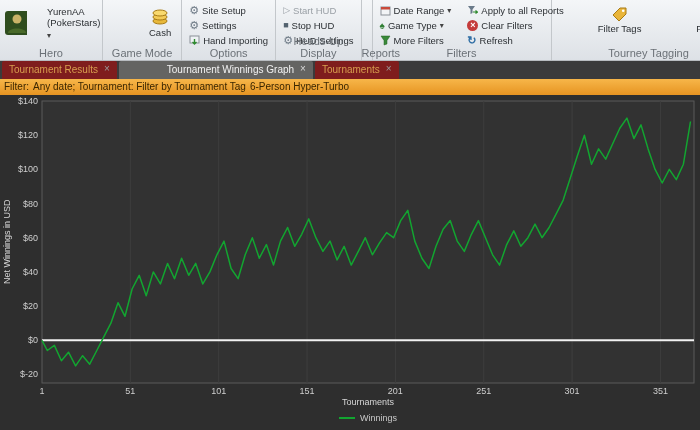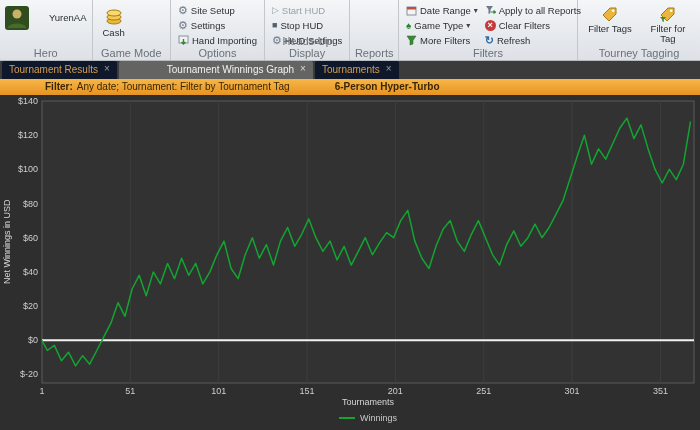--- a/index.html
+++ b/index.html
@@ -5,39 +5,39 @@
   html,body{margin:0;padding:0;}
   body{width:700px;height:430px;background:#2b2b2b;font-family:"Liberation Sans",sans-serif;overflow:hidden;}
   .app{width:700px;height:430px;display:flex;flex-direction:column;}
 
   
   .ribbon{height:60px;background:linear-gradient(#f4f6f8,#dde1e6);border-bottom:1px solid #b8bcc0;display:flex;align-items:stretch;}
   .rgroup{position:relative;border-right:1px solid #c3c7cb;padding:2px 5px 12px 5px;display:flex;align-items:flex-start;}
   .rgroup .caption{position:absolute;left:0;right:0;bottom:1px;text-align:center;font-size:11px;color:#6b7177;}
   .ritem{display:flex;align-items:center;gap:3px;font-size:9.5px;color:#2b2f33;padding:1px 2px;white-space:nowrap;cursor:default;}
   .rcol{display:flex;flex-direction:column;justify-content:flex-start;gap:2px;padding-top:2px;}
-  .bigbtn{display:flex;flex-direction:column;align-items:center;justify-content:flex-start;gap:2px;padding:2px 4px;font-size:9.5px;color:#2b2f33;border:1px solid transparent;border-radius:2px;text-align:center;line-height:1.1;}
+  .bigbtn{display:flex;flex-direction:column;align-items:center;justify-content:flex-start;gap:2px;padding:2px 4px;font-size:9.5px;color:#2b2f33;border:1px solid transparent;border-radius:2px;text-align:center;line-height:1.1;margin-left:36px;}
   .bigbtn.selected{background:linear-gradient(#fdeab0,#f6cf74);border:1px solid #dfa23c;}
   .disabled{color:#9aa0a6;}
   .glyph{font-size:11px;line-height:11px;}
   .ddarrow{font-size:8px;color:#444;}
   
   .hero{display:flex;align-items:center;gap:20px;padding-top:4px;}
   .hero-text{display:flex;flex-direction:column;font-size:9.5px;color:#2b2f33;line-height:1.2;}
 
   
   .tabbar{height:18px;background:#3b3b3b;display:flex;align-items:flex-end;gap:2px;padding:0 2px;}
-  .tab{display:flex;align-items:center;gap:6px;background:#0f172a;color:#d89f4f;font-size:10px;padding:2px 7px 3px 7px;border-radius:2px 2px 0 0;height:13px;cursor:default;}
+  .tab{display:flex;align-items:center;gap:6px;background:#7f1d1d;color:#d89f4f;font-size:10px;padding:2px 7px 3px 7px;border-radius:2px 2px 0 0;height:13px;cursor:default;}
   .tab.active{background:#646462;color:#f2f2f2;padding-left:48px;}
   .tab .close{color:#9a9a9a;font-size:10px;line-height:10px;}
   .tab.active .close{color:#d8d8d8;}
 
   
   .filterbar{height:16px;background:linear-gradient(#f7b649,#e69422);display:flex;align-items:center;font-size:10px;color:#3a2600;padding:0 4px;gap:4px;white-space:nowrap;}
-  .filterbar .b{font-weight:bold;margin-left:41px;}
+  .filterbar .b{font-weight:normal;}
 
   
   .chart{position:relative;height:336px;background:#2e2e2e;}
   .chart svg{position:absolute;left:0;top:0;}
   svg text{font-family:"Liberation Sans",sans-serif;}
   .y-title{position:absolute;left:0;top:6px;height:282px;width:14px;display:flex;align-items:center;justify-content:center;writing-mode:vertical-rl;transform:rotate(180deg);font-size:9px;color:#d6d6d6;}
   .x-title{position:absolute;left:42px;right:6px;top:302px;text-align:center;font-size:9px;color:#d6d6d6;}
   .legend{position:absolute;left:42px;right:6px;top:318px;display:flex;align-items:center;justify-content:center;gap:5px;font-size:9px;color:#c9c9c9;}
   .legend .swatch{width:16px;height:2px;background:#12a530;}
 
@@ -54,20 +54,21 @@
 
     <div class="rgroup" style="width:92px;">
       <div class="hero">
         <svg class="mini-icon" width="24" height="24">
           <rect width="24" height="24" rx="3" fill="#2f4d1e"></rect>
           <circle cx="12" cy="8" r="4.5" fill="#c9b267"></circle>
           <path d="M3 22c0-6 18-6 18 0z" fill="#4a6a2a"></path>
         </svg>
         <span class="hero-text">
           <span>YurenAA</span>
+          <span><span>(PokerStars)</span> <span class="ddarrow">▾</span></span>
         </span>
       </div>
       <div class="caption">Hero</div>
     </div>
 
     <div class="rgroup" style="width:104px;">
       <div style="display:flex;gap:2px;padding-top:1px;">
         <div class="bigbtn">
           <svg class="mini-icon" width="20" height="20">
             <ellipse cx="10" cy="15" rx="7" ry="3" fill="#e8b83a" stroke="#a87b14"></ellipse>
@@ -117,21 +118,21 @@
         </div>
       </div>
       <div class="caption">Heads-Up Display</div>
     </div>
 
     <div class="rgroup" style="width:58px;">
       <div class="caption">Reports</div>
     </div>
 
     <div class="rgroup" style="width:168px;">
-      <div style="display:flex;gap:3px;">
+      <div style="display:flex;gap:12px;">
         <div class="rcol">
           <div class="ritem">
             <svg class="mini-icon" width="11" height="11">
               <rect x="1" y="2" width="9" height="8" fill="#f2f4f6" stroke="#8a9097"></rect>
               <rect x="1" y="2" width="9" height="2.5" fill="#c84a3a"></rect>
             </svg>
             <span>Date Range</span>
             <span class="ddarrow">▾</span>
           </div>
           <div class="ritem">

